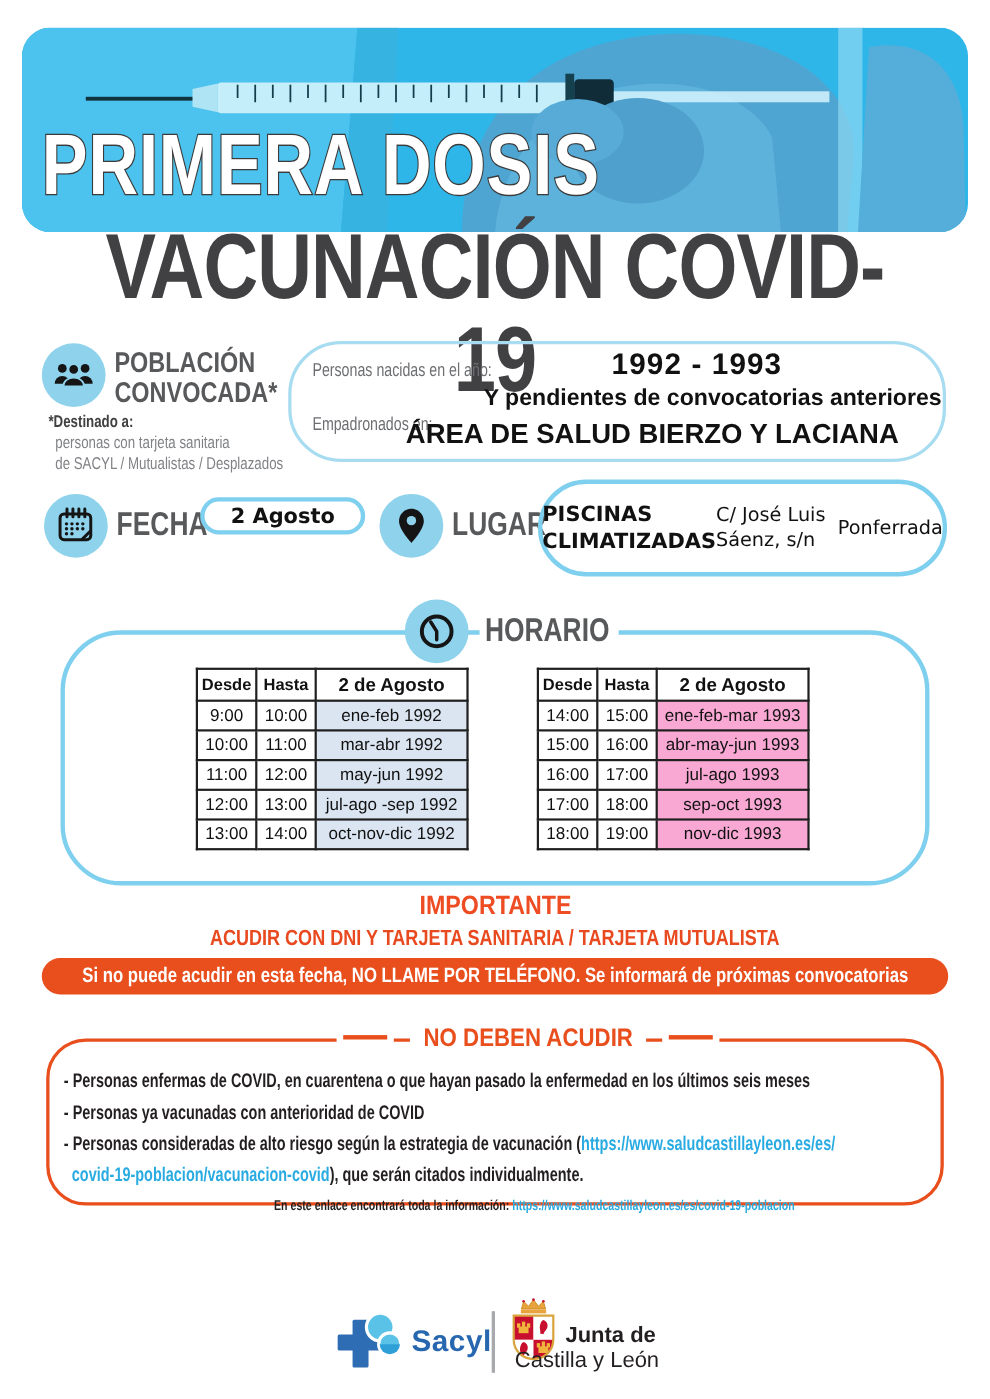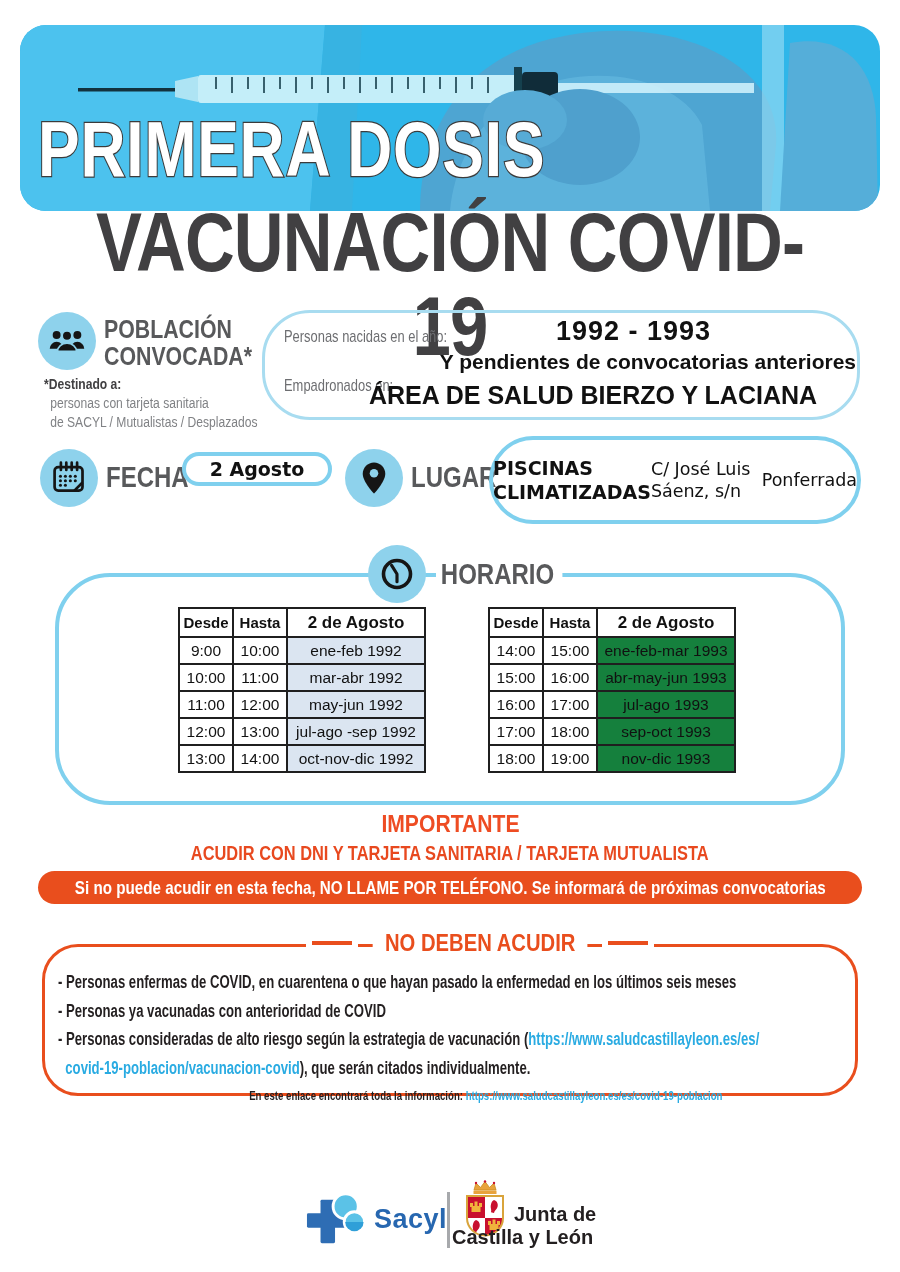--- a/index.html
+++ b/index.html
@@ -60,21 +60,21 @@
 
   table.sched{position:absolute;border-collapse:collapse;background:#fff;}
   table.sched th,table.sched td{border:2px solid #1f1f1f;text-align:center;padding:0 2px;color:#111;}
   table.sched th{height:27px;font-size:15px;font-weight:bold;background:#fff;}
   table.sched th.mes-h{font-size:17px;}
   table.sched td{height:25px;font-size:15.5px;}
   .col-t{width:54px;} .col-m{width:138px;}
   #table-1992{left:178px;top:607px;}
   #table-1993{left:488px;top:607px;}
   #table-1992 td.mes{background:#dbe5f1;}
-  #table-1993 td.mes{background:#15803d;}
+  #table-1993 td.mes{background:#f9a8d4;}
 
   
   #imp-title{top:812px;font-size:24px;font-weight:bold;color:#ee4c23;line-height:1;}
   #imp-title span{display:inline-block;transform:scaleX(.88);}
   #imp-line{top:843px;font-size:20px;font-weight:bold;color:#e8491f;line-height:1;}
   #imp-line span{display:inline-block;transform:scaleX(.82);}
   #alert-banner{left:38px;top:871px;width:824px;height:33px;border-radius:17px;background:#e94e1d;
                 display:flex;align-items:center;justify-content:center;}
   #alert-banner .inner{white-space:nowrap;color:#fff;font-size:19px;font-weight:bold;transform:scaleX(.80);}
 
@@ -91,21 +91,21 @@
   #bullets .ind{margin-left:10px;}
 
   
   #enlace{top:1088px;font-size:13px;line-height:1.2;margin-left:36px;}
   #enlace .inner{display:inline-block;white-space:nowrap;transform:scaleX(.74);font-weight:bold;color:#231f20;}
   #sacyl-logo{left:300px;top:1190px;}
   #sacyl-label{left:374px;top:1204px;font-size:27px;font-weight:bold;color:#2767b0;letter-spacing:.5px;}
   #footer-divider{left:447px;top:1192px;width:2.5px;height:56px;background:#a7a9ac;}
   #junta-crest{left:462px;top:1180px;}
   #junta-l1{left:514px;top:1203px;font-size:20px;font-weight:bold;color:#231f20;}
-  #junta-l2{left:452px;top:1226px;font-size:20px;font-weight:bold;color:#231f20;}
+  #junta-l2{left:468px;top:1226px;font-size:20px;font-weight:normal;color:#231f20;}
 </style>
 </head>
 <body>
 
 <div id="poster">
 
   <div class="abs" id="header-photo">
     <svg width="860" height="186" viewBox="0 0 860 186" preserveAspectRatio="none">
       <rect width="860" height="186" fill="#2fb6e9"></rect>
       <polygon points="0,0 305,0 290,186 0,186" fill="#4cc2ee"></polygon>

